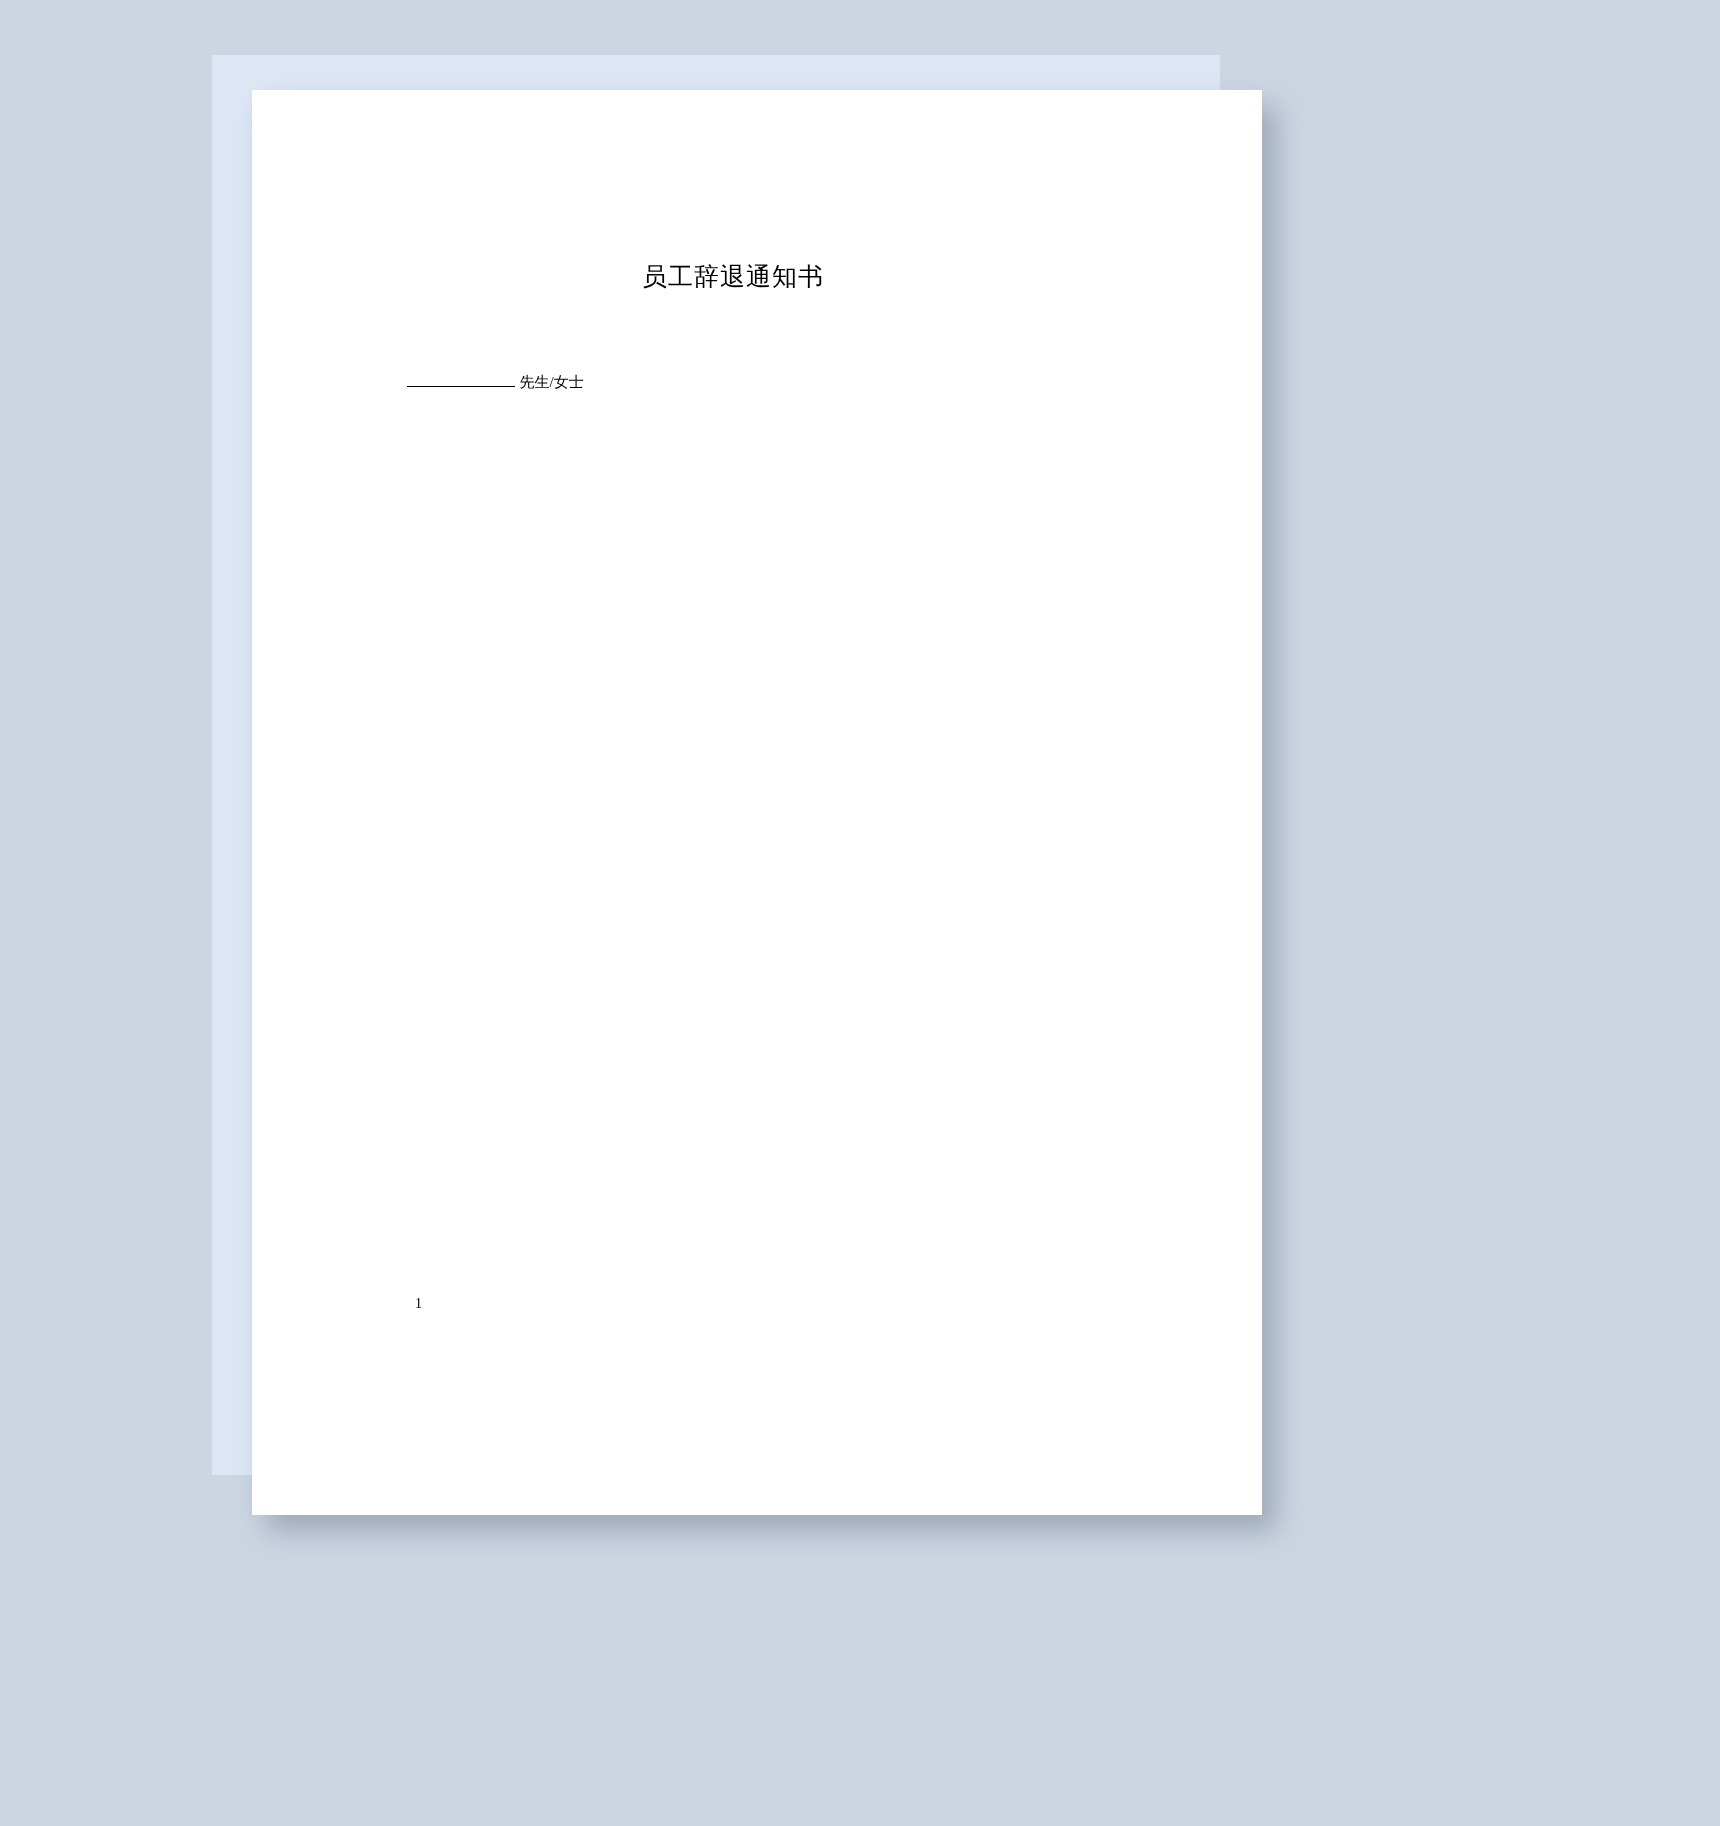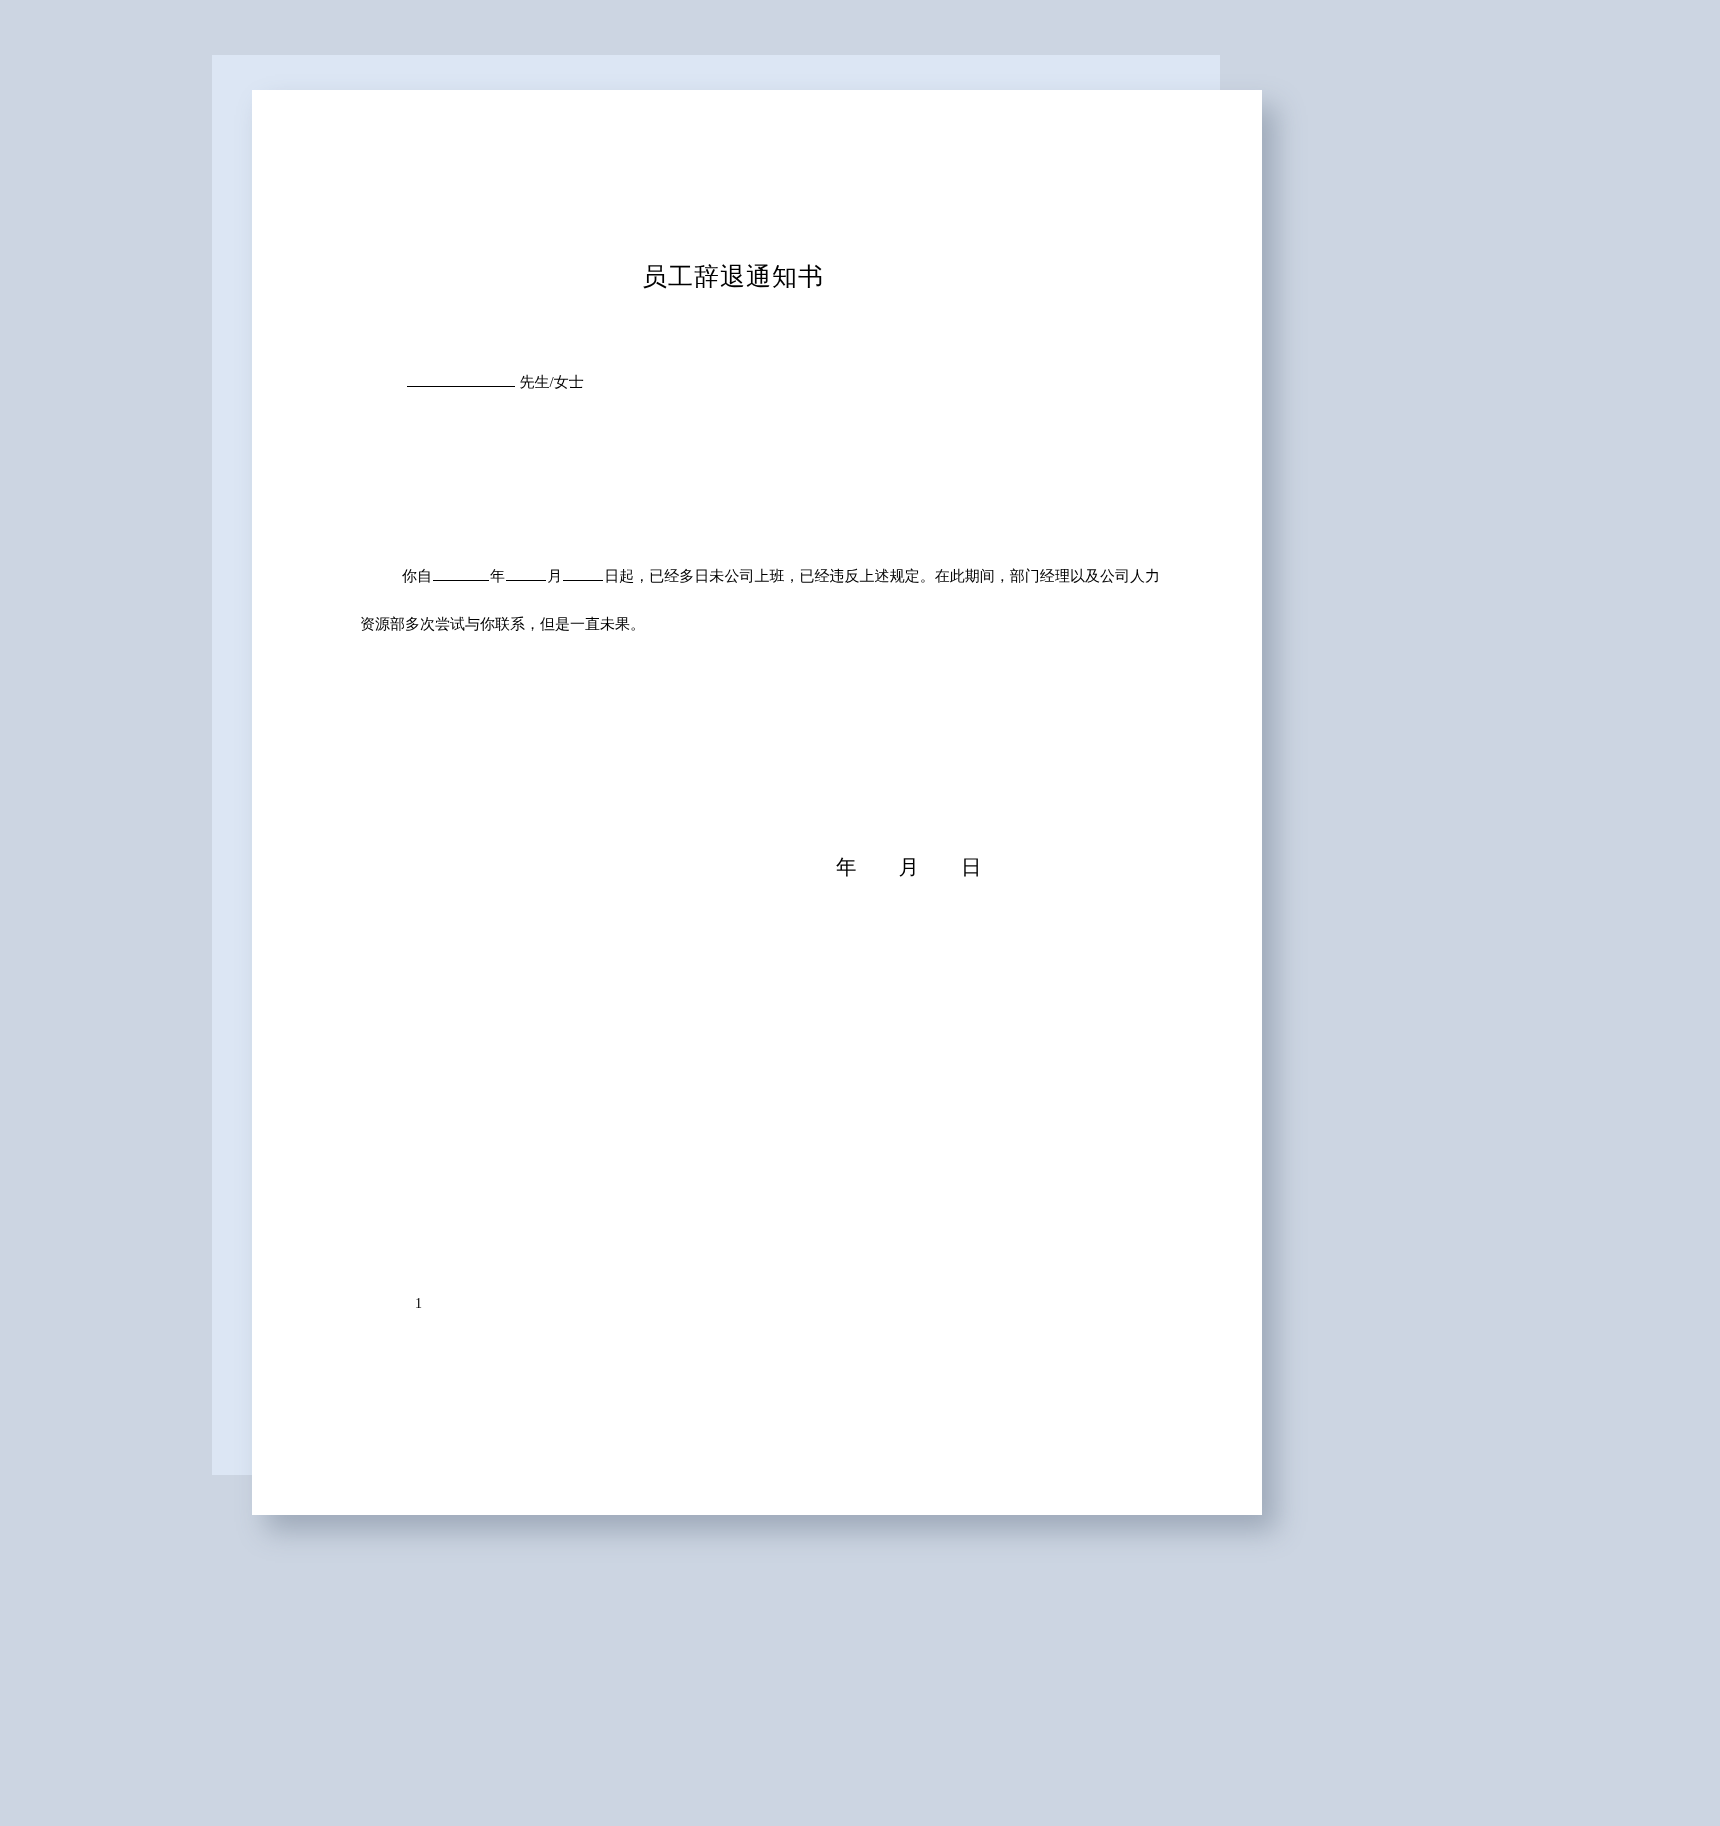--- a/index.html
+++ b/index.html
@@ -142,25 +142,21 @@
 
     <div class="doc-title">员工辞退通知书</div>
 
     <div class="para p-salutation">
       <span class="indent"></span>
       <span class="blank b-name"></span>
       <span>先生/女士</span>
     </div>
 
 
-    <div class="para p-two">
-      <span class="indent"></span><span>你自</span><span class="blank b-yr2"></span><span>年</span><span class="blank b-mo2"></span><span>月</span><span class="blank b-dy2"></span><span>日起，已经多日未公司上班，已经违反上述规定。在此期间，部门经理以及公司人力资源部多次尝试与你联系，但是一直未果。</span>
-    </div>
 
 
     <div class="sign-block">
-      <div class="sign-date"><span>年</span><span class="gap"></span><span>月</span><span class="gap"></span><span>日</span></div>
     </div>
 
     <div class="page-number">1</div>
 
   </div>
 </div>
 
 </body></html>

